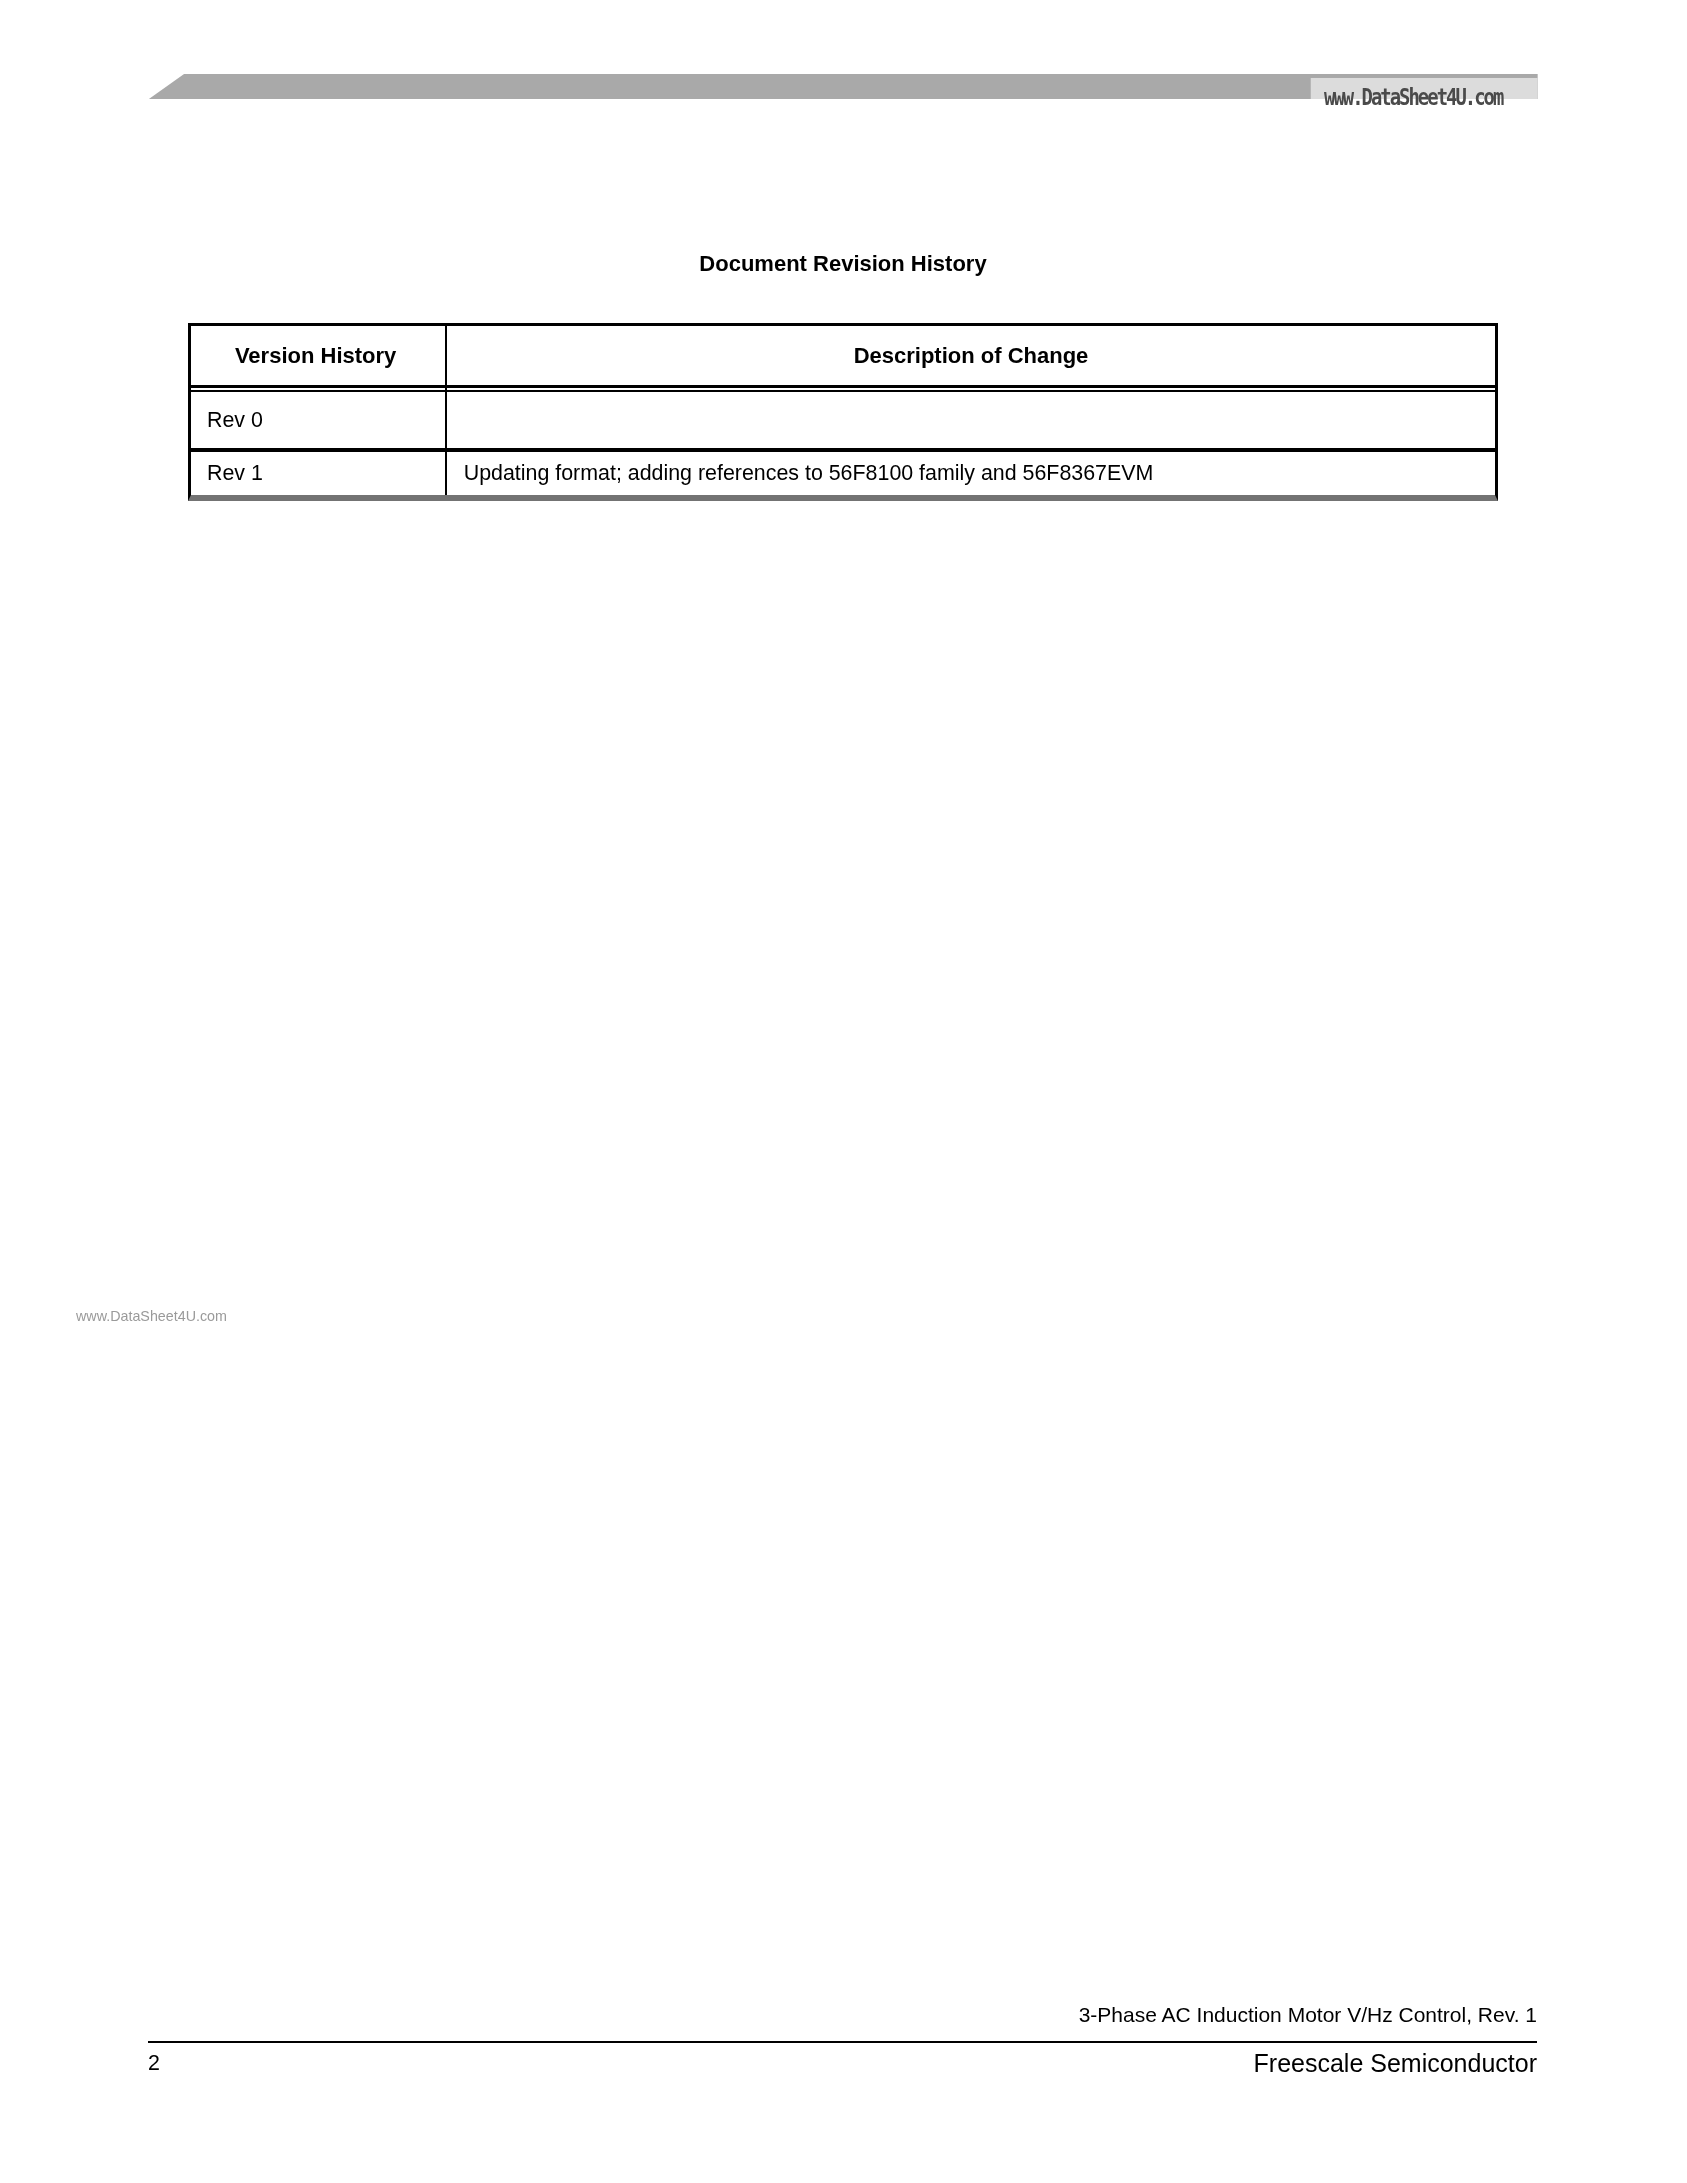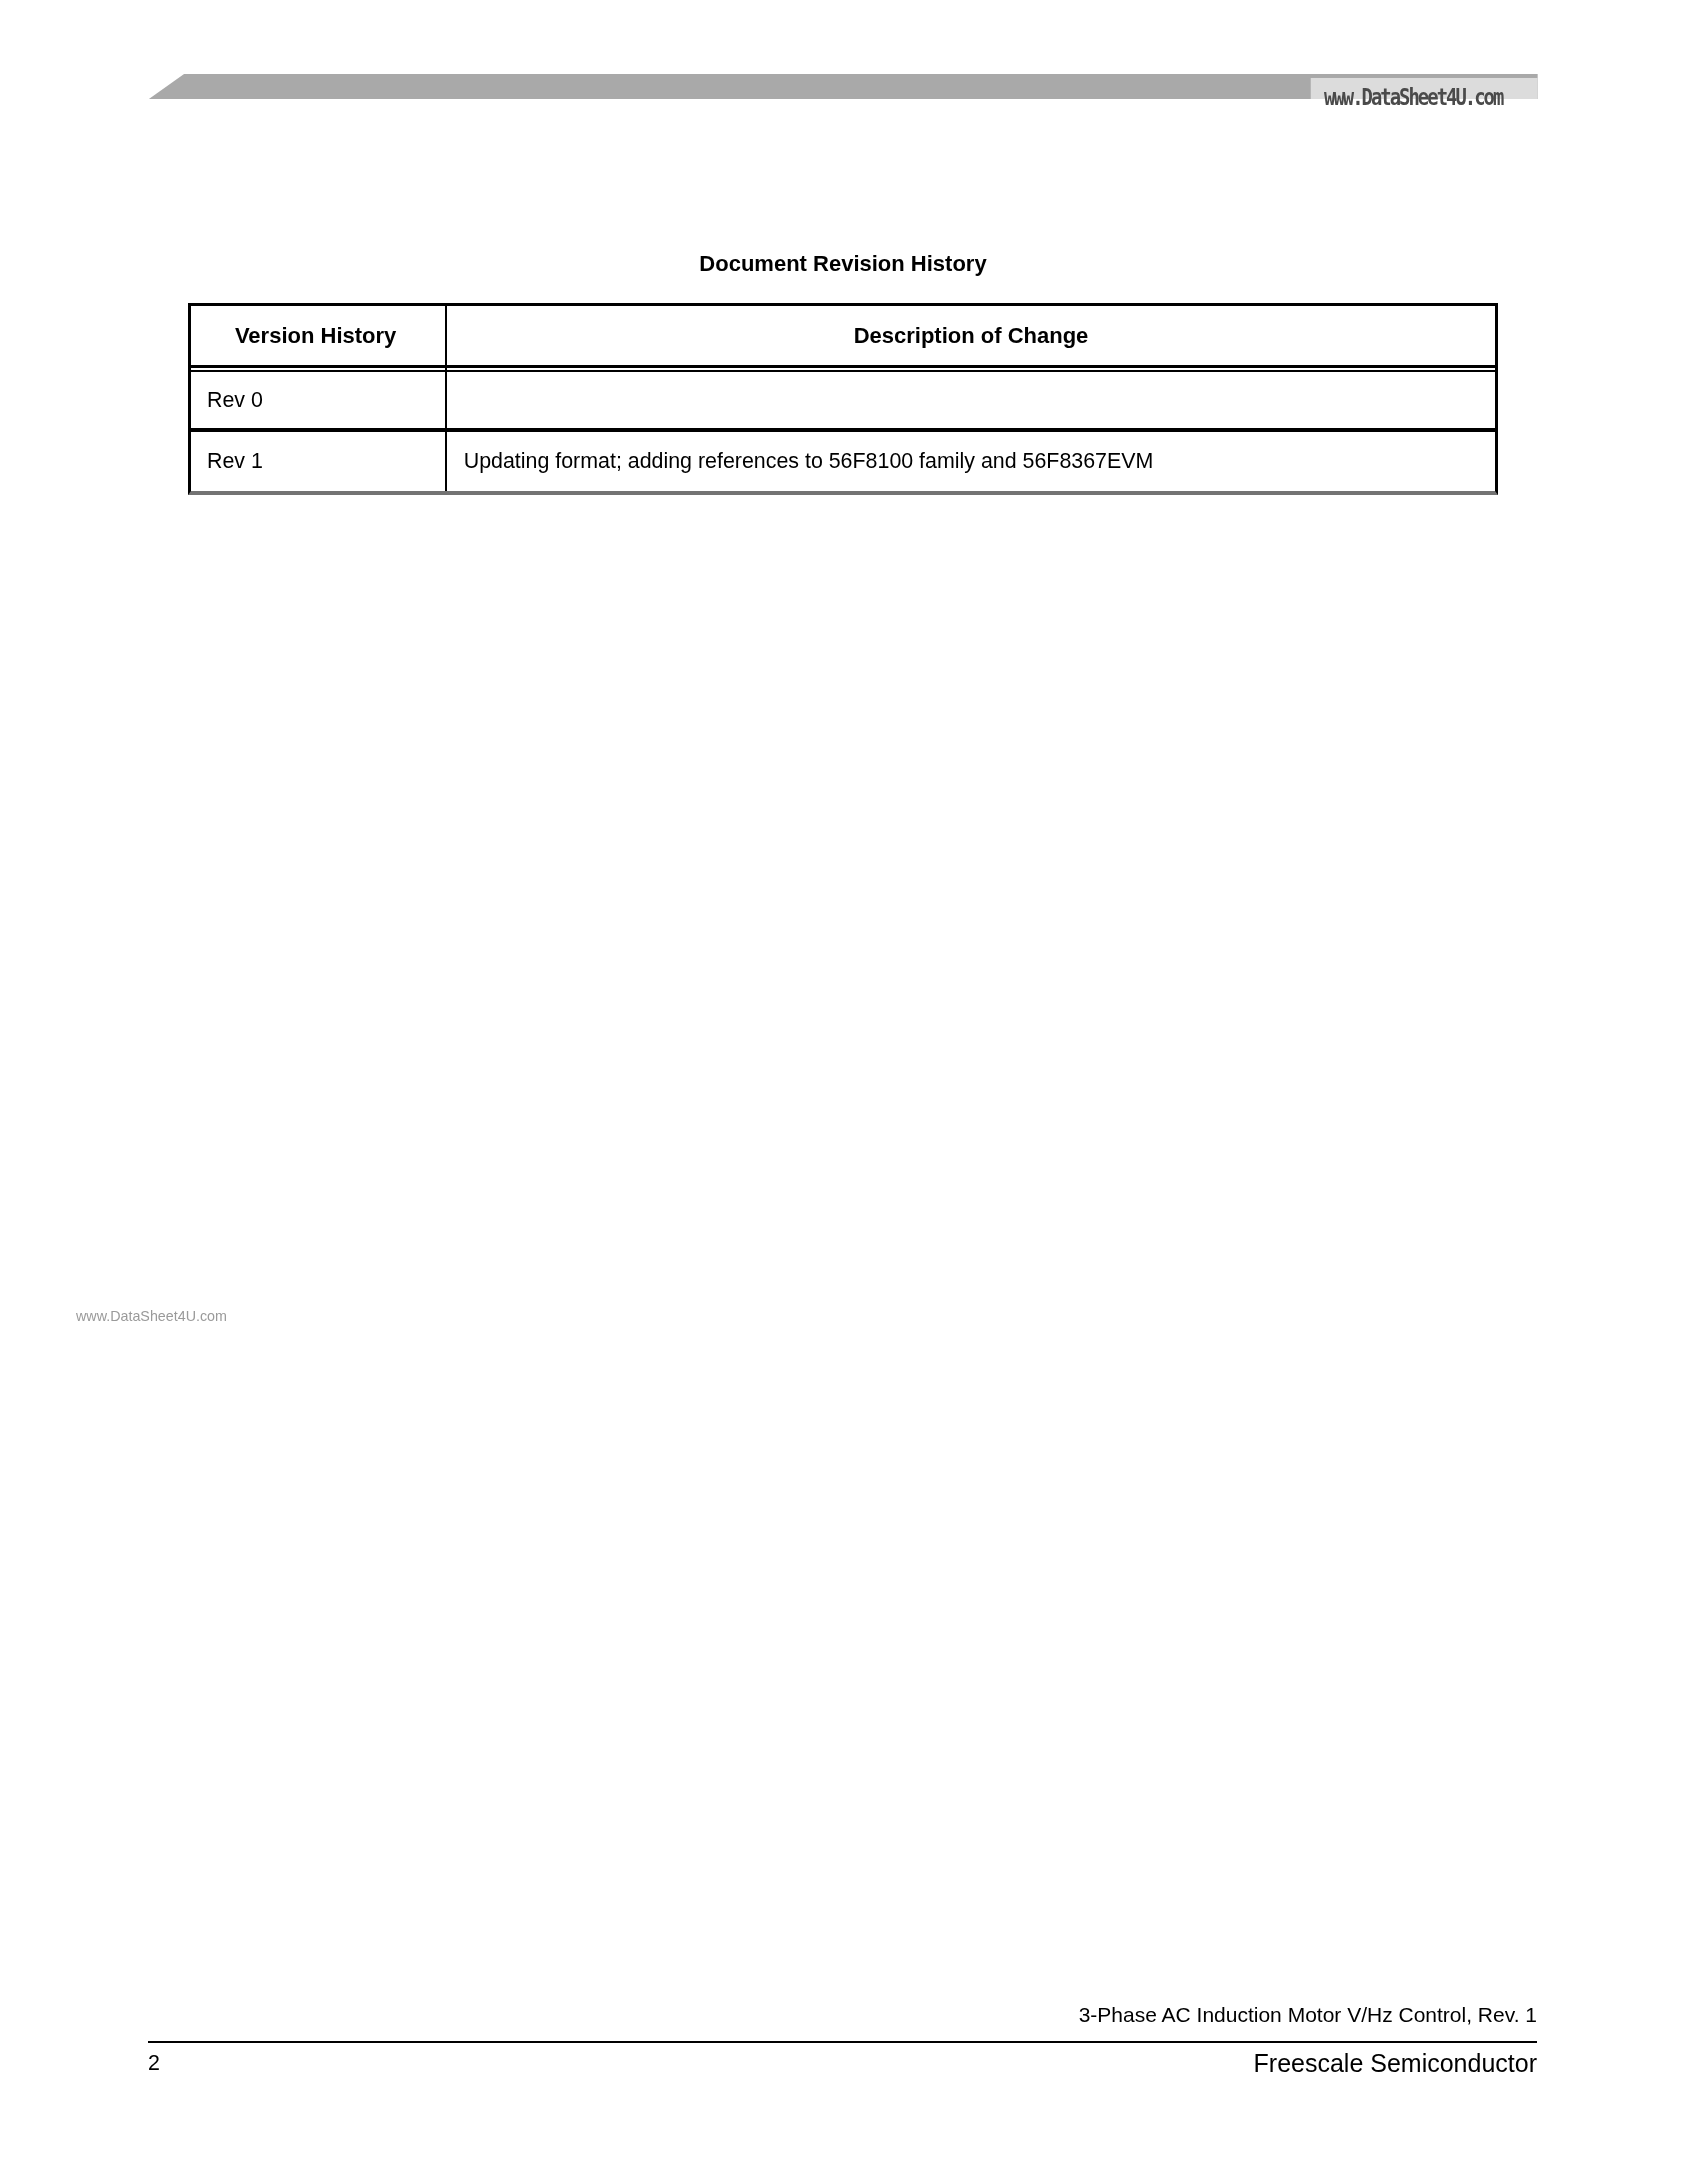--- a/index.html
+++ b/index.html
@@ -11,24 +11,24 @@
 
   .header-watermark { position: absolute; left: 1324px; top: 84px; font-family: "DejaVu Sans Mono", monospace;
                       font-weight: bold; font-size: 23px; letter-spacing: -2.4px; color: #4a4a4a;
                       transform: scaleX(0.82); transform-origin: left top; white-space: nowrap; }
 
   .doc-title { position: absolute; left: 188px; width: 1310px; top: 245px; text-align: center;
                font-weight: bold; font-size: 22px; line-height: 38px; }
 
   .rev-table { position: absolute; left: 188px; top: 303px; width: 1310px; }
   .rt-row { position: relative; display: flex; border-left: 3.2px solid #000; border-right: 3.2px solid #000; box-sizing: border-box; }
-  .rt-head { height: 65px; border-top: 3.2px solid #000; border-bottom: 3.2px solid #000; }
+  .rt-head { height: 65px; border-top: 3.2px solid #000; border-bottom: 3.2px solid #000; margin-top: 20px; }
   .rt-gap { height: 4px; border-bottom: 2.4px solid #000; }
   .rt-row1 { height: 60px; border-bottom: 4px solid #000; }
-  .rt-row2 { height: 63px; border-bottom: 4px solid #737373; }
+  .rt-row2 { height: 49px; border-bottom: 6px solid #737373; }
   .rt-c1 { width: 256px; box-sizing: border-box; border-right: 2.4px solid #000; display: flex; align-items: center; }
   .rt-c2 { flex: 1; display: flex; align-items: center; }
   .rt-head .rt-c1, .rt-head .rt-c2 { justify-content: center; font-weight: bold; font-size: 22px; }
   .rt-head .rt-c1 { padding-right: 4.8px; }
   .rt-cell-text { font-size: 21.4px; }
   .rt-row1 .rt-c1, .rt-row2 .rt-c1 { padding-left: 16px; }
   .rt-row1 .rt-c2, .rt-row2 .rt-c2 { padding-left: 16.7px; }
 
   .side-watermark { position: absolute; left: 76px; top: 1308px; font-size: 14.3px; color: #9a9a9a; white-space: nowrap; }
 

